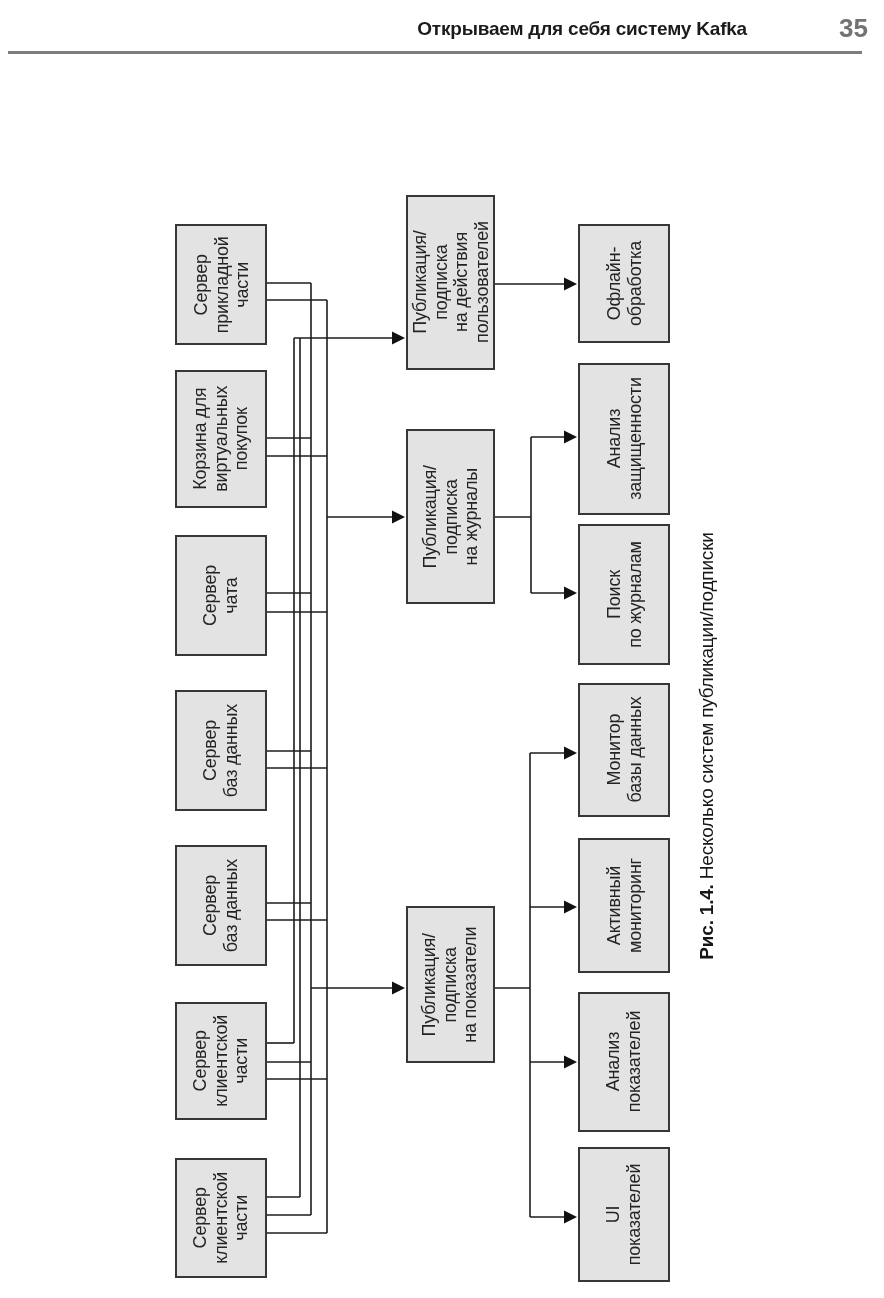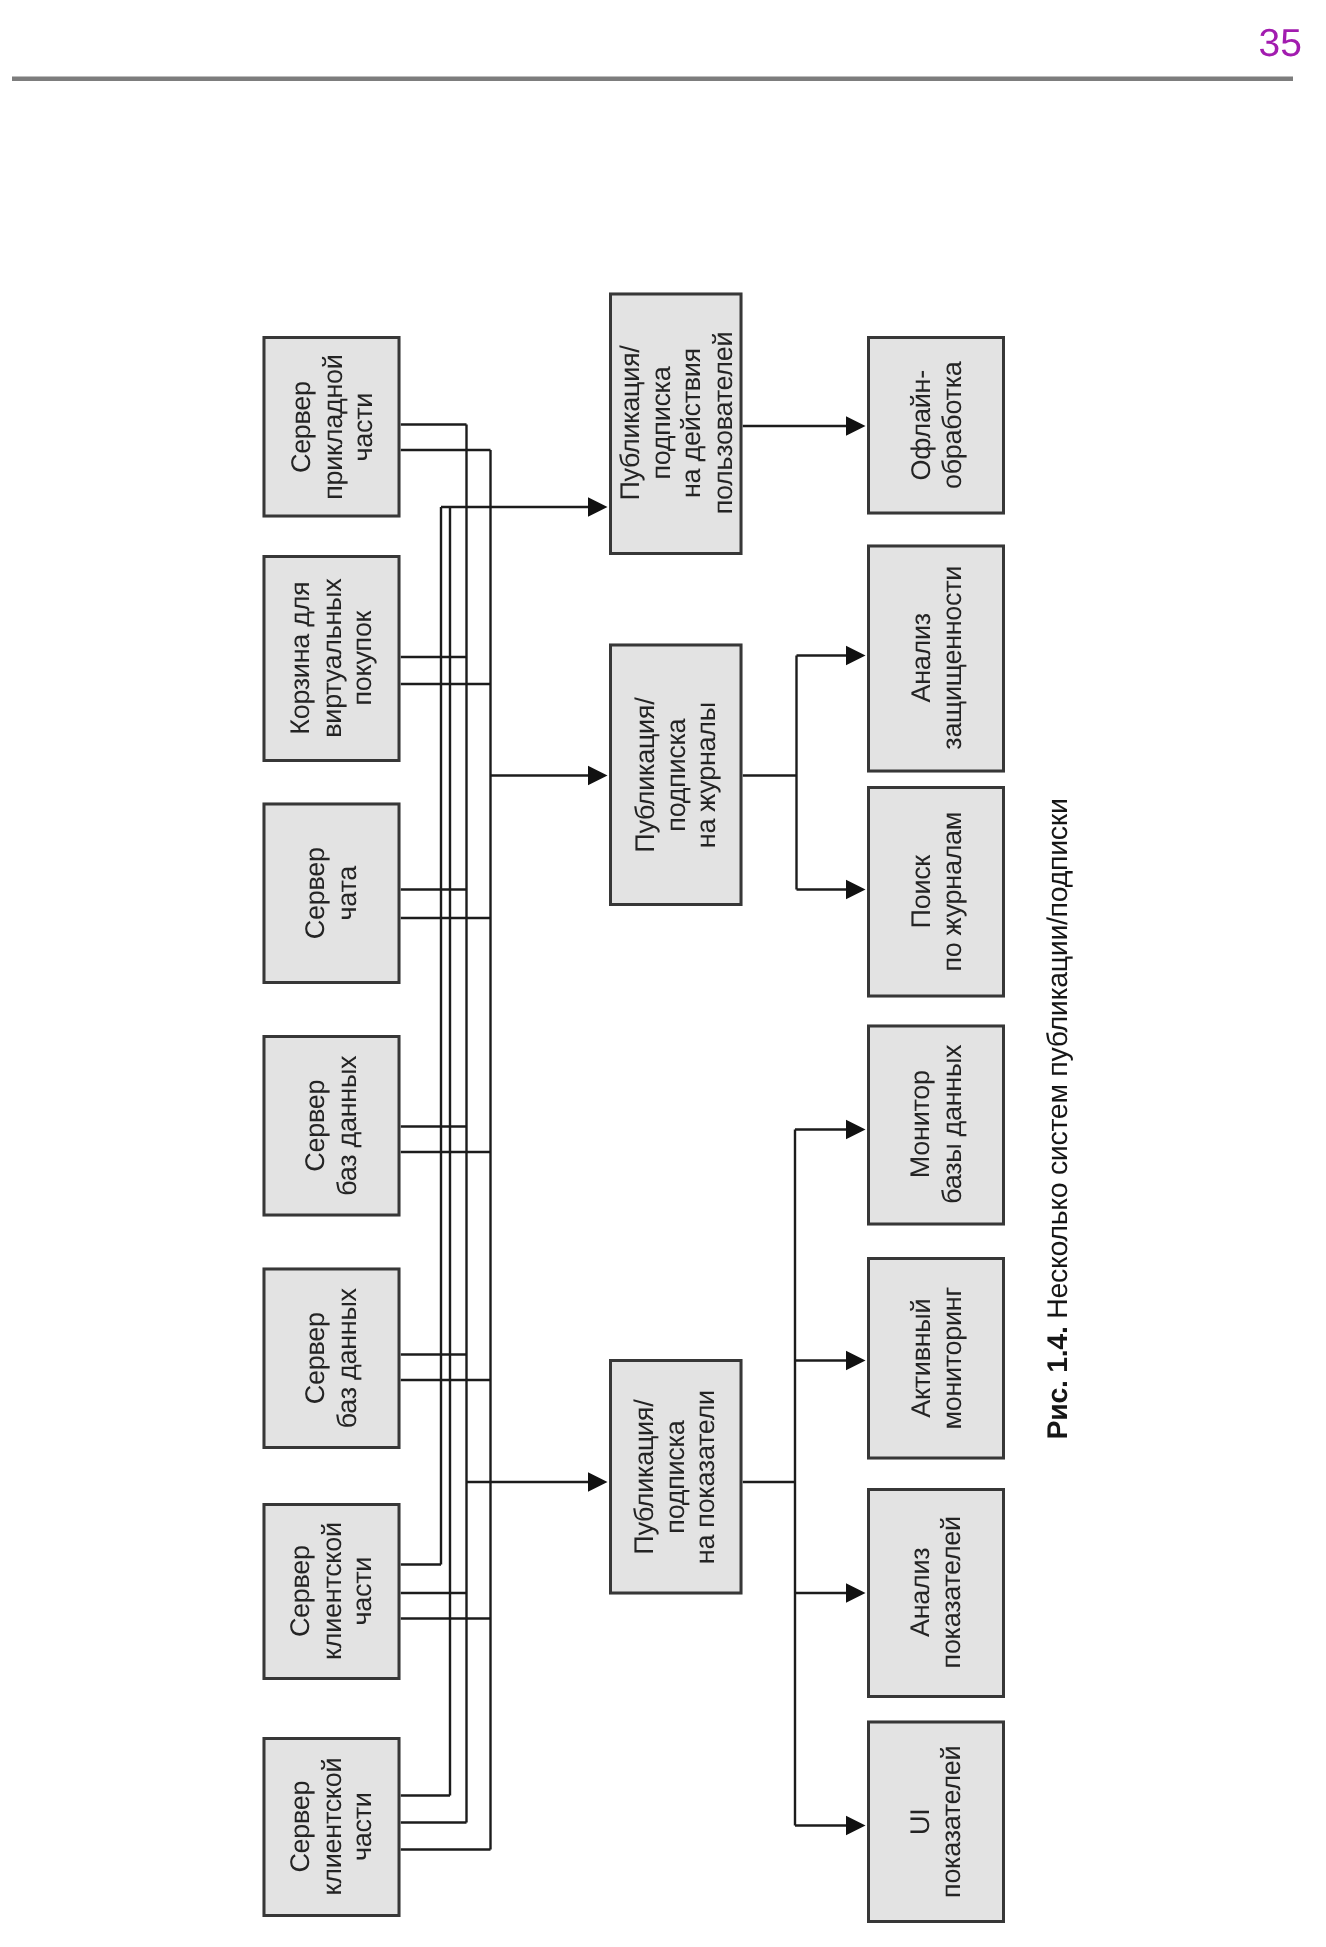--- a/index.html
+++ b/index.html
@@ -6,21 +6,21 @@
   #page{
     position:relative;width:884px;height:1298px;background:#ffffff;overflow:hidden;
     font-family:"Liberation Sans","DejaVu Sans",sans-serif;color:#1d1d1d;
   }
   
   .hdr-title{
     position:absolute;top:18px;right:137px;font-size:19px;font-weight:600;
     letter-spacing:-0.2px;color:#1b1b1b;white-space:nowrap;
   }
   .hdr-page{
-    position:absolute;top:13px;right:16px;font-size:26px;font-weight:normal;color:#a21caf;
+    position:absolute;top:13px;right:16px;font-size:26px;font-weight:bold;color:#737373;
   }
   .hdr-rule{
     position:absolute;top:51px;left:8px;width:854px;height:3px;background:#7d7d7d;
   }
   
   .dbox{
     position:absolute;box-sizing:border-box;background:#e3e3e3;border:2px solid #373737;
     display:flex;align-items:center;justify-content:center;
   }
   .dbox .rot{
@@ -36,20 +36,21 @@
     letter-spacing:-0.2px;
   }
   .caption b{font-weight:bold;}
   svg.wires{position:absolute;left:0;top:0;}
 </style>
 </head>
 <body>
 
 <div id="page">
 
+  <div class="hdr-title">Открываем для себя систему Kafka</div>
   <div class="hdr-page">35</div>
   <div class="hdr-rule"></div>
 
   <svg class="wires" width="884" height="1298" viewBox="0 0 884 1298">
     <g stroke="#1c1c1c" stroke-width="1.6" fill="none">
 
       <line x1="267" y1="283" x2="311" y2="283"></line>
       <line x1="267" y1="300" x2="327" y2="300"></line>
       <line x1="267" y1="438" x2="311" y2="438"></line>
       <line x1="267" y1="456" x2="327" y2="456"></line>

